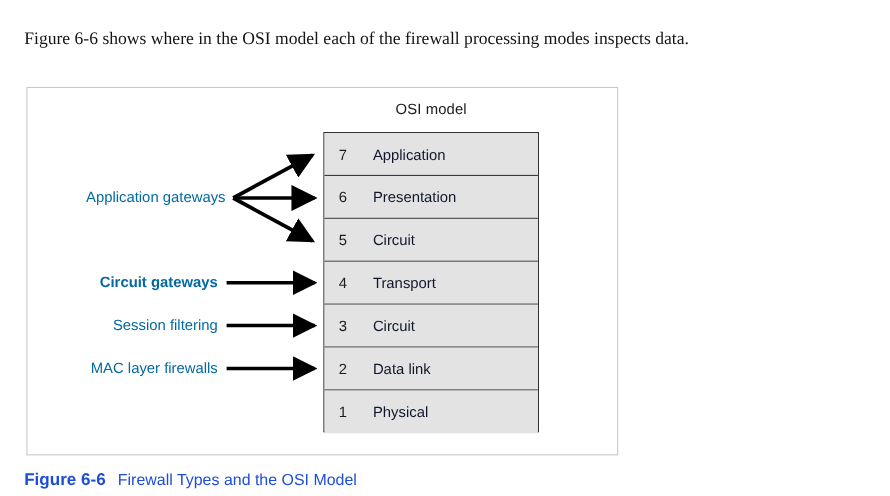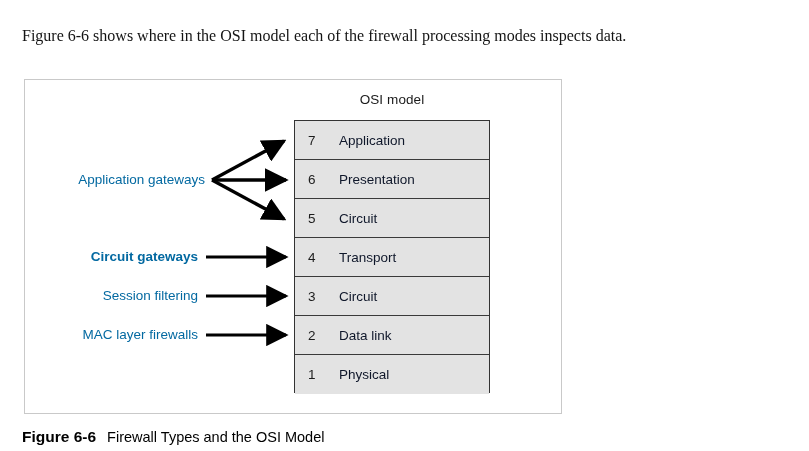--- a/index.html
+++ b/index.html
@@ -110,21 +110,21 @@
     height: 451px;
     pointer-events: none;
   }
 
   
   #figure-caption {
     position: absolute;
     left: 22px;
     top: 428px;
     font-size: 14.5px;
-    color: #000000;
+    color: #1d4ed8;
   }
   #figure-caption .cap-num {
     font-weight: bold;
     font-size: 15.5px;
   }
   #figure-caption .cap-text { margin-left: 7px; }
 </style>
 </head>
 <body>
 

